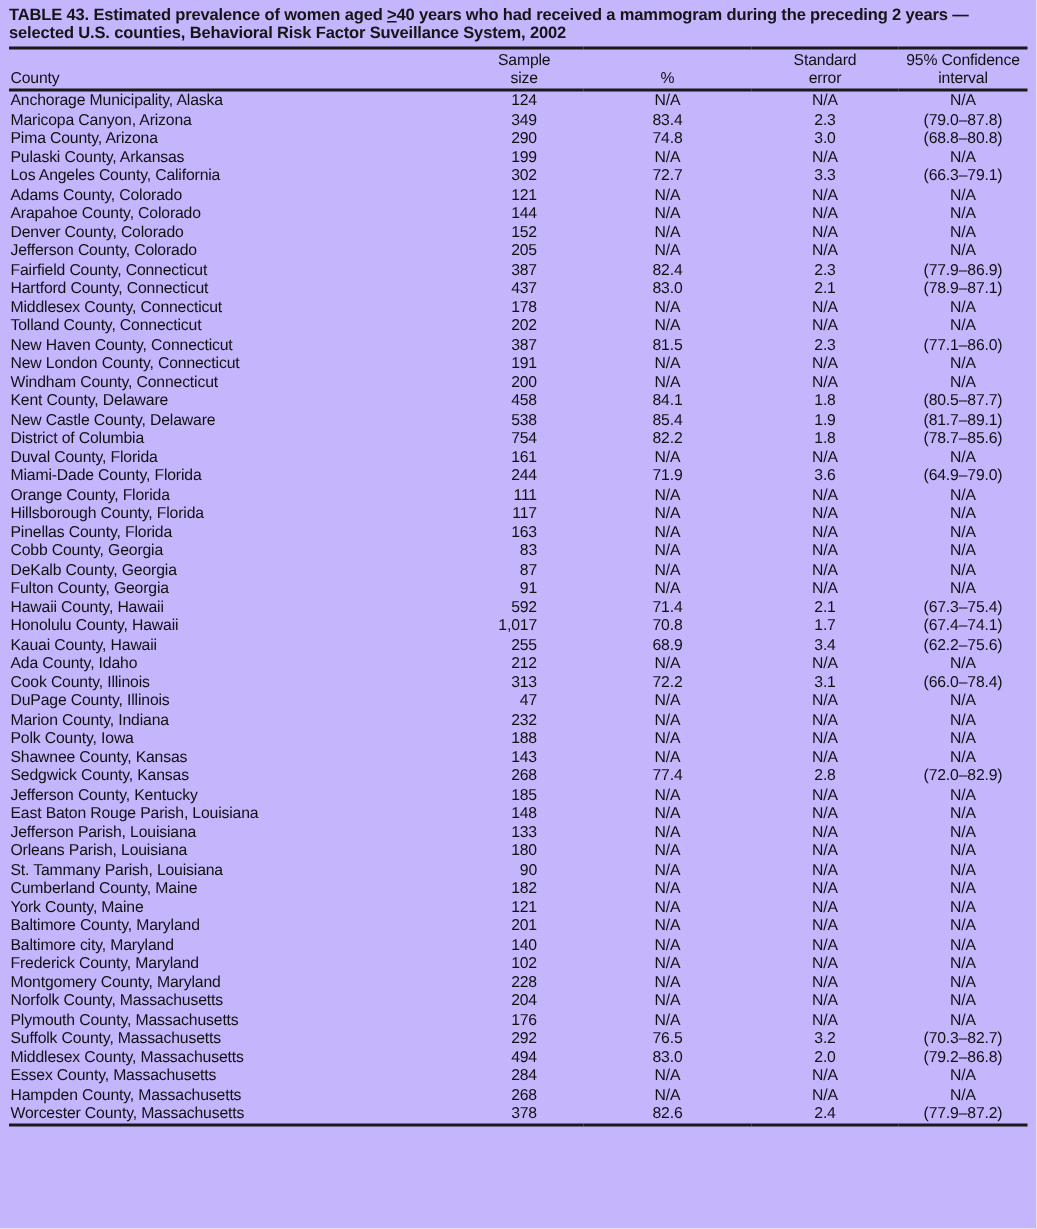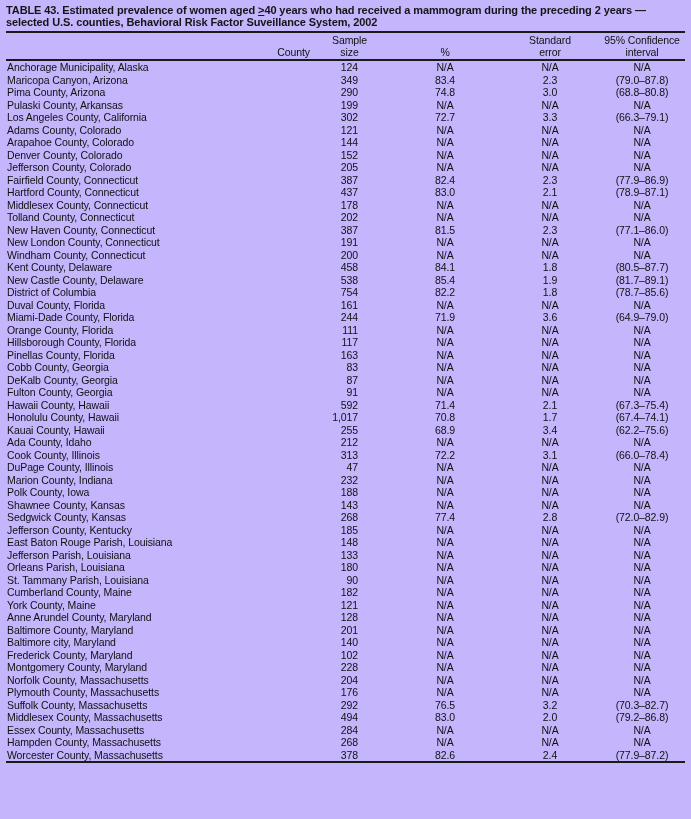--- a/index.html
+++ b/index.html
@@ -36,21 +36,21 @@
   col.c-ci     { width: 86px; }
   thead th {
     font-weight: normal;
     font-size: 10.5px;
     line-height: 11.5px;
     vertical-align: bottom;
     padding: 2px 0 1px 0;
     letter-spacing: -0.1px;
   }
   thead tr { border-bottom: 2px solid #1a1a1a; }
-  th.county-h { text-align: right; padding-left: 1px; }
+  th.county-h { text-align: left; padding-left: 1px; }
   th.sample-h, th.pct-h, th.se-h, th.ci-h { text-align: center; }
   tbody td {
     font-size: 10.5px;
     line-height: 12.5px;
     height: 12.5px;
     padding: 0;
     white-space: nowrap;
     overflow: hidden;
     letter-spacing: -0.1px;
   }
@@ -401,27 +401,20 @@
       <td class="ci">N/A</td>
     </tr>
         <tr>
       <td class="county">York County, Maine</td>
       <td class="sample">121</td>
       <td class="pct">N/A</td>
       <td class="se">N/A</td>
       <td class="ci">N/A</td>
     </tr>
         <tr>
-      <td class="county">Anne Arundel County, Maryland</td>
-      <td class="sample">128</td>
-      <td class="pct">N/A</td>
-      <td class="se">N/A</td>
-      <td class="ci">N/A</td>
-    </tr>
-        <tr>
       <td class="county">Baltimore County, Maryland</td>
       <td class="sample">201</td>
       <td class="pct">N/A</td>
       <td class="se">N/A</td>
       <td class="ci">N/A</td>
     </tr>
         <tr>
       <td class="county">Baltimore city, Maryland</td>
       <td class="sample">140</td>
       <td class="pct">N/A</td>

